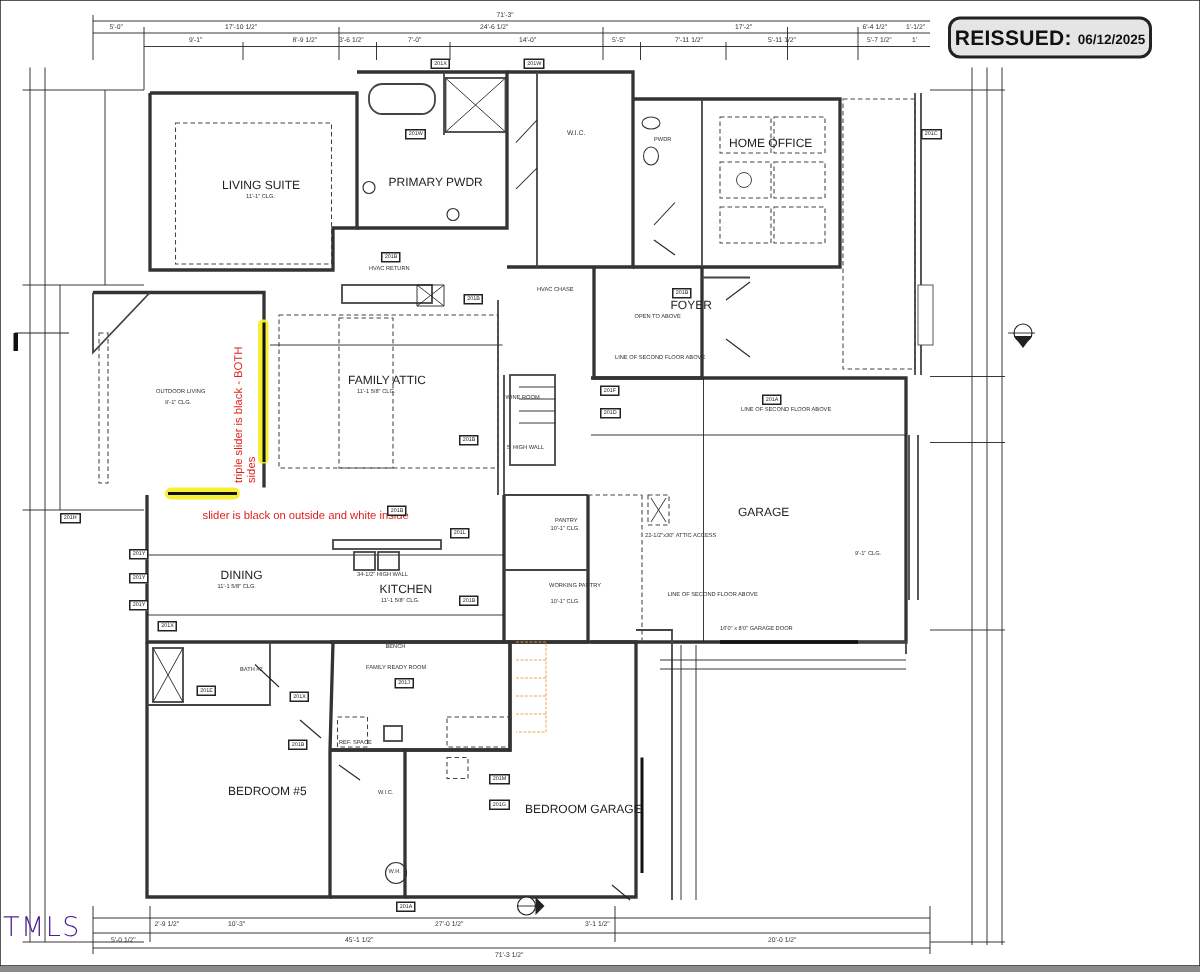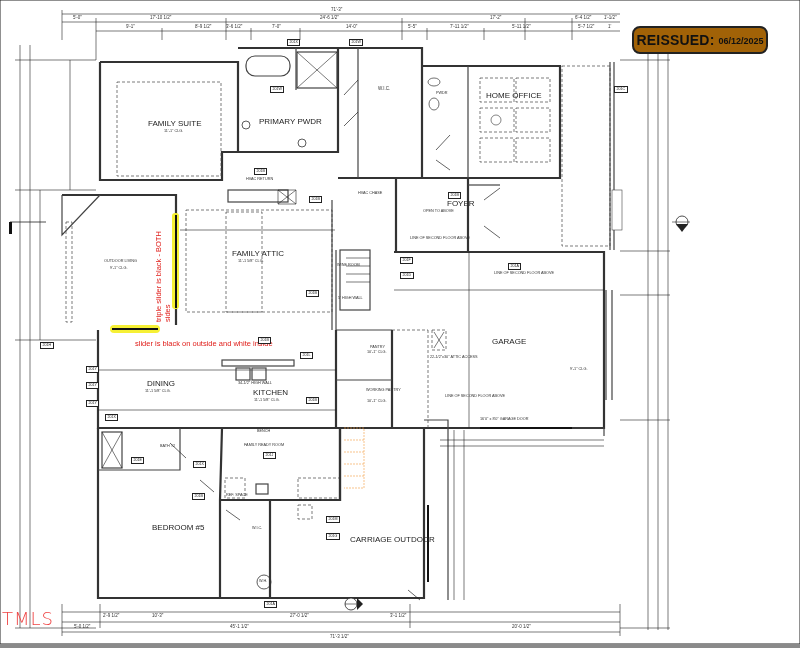--- a/index.html
+++ b/index.html
@@ -1,28 +1,28 @@
 <!DOCTYPE html>
 <html><head>
 <meta charset="utf-8">
 <style>
   html,body{margin:0;padding:0;background:#ffffff;}
   body{width:800px;height:648px;position:relative;overflow:hidden;font-family:"Liberation Sans",sans-serif;color:#222;}
   #plan{position:absolute;left:0;top:0;width:800px;height:648px;}
-  .badge{position:absolute;left:632px;top:26px;width:136px;height:28px;border:2px solid #222;border-radius:8px;background:#a16207;display:flex;align-items:center;justify-content:center;box-sizing:border-box;}
+  .badge{position:absolute;left:632px;top:11px;width:136px;height:28px;border:2px solid #222;border-radius:8px;background:#e5e5e5;display:flex;align-items:center;justify-content:center;box-sizing:border-box;}
   .badge .b1{font-weight:bold;font-size:14px;letter-spacing:0.2px;color:#111;}
   .badge .b2{font-size:9px;color:#111;margin-left:4px;margin-top:2px;font-weight:bold;}
   .lbl{position:absolute;font-size:7.5px;color:#222;white-space:nowrap;text-align:center;line-height:1;}
   .lbl.big{font-size:8px;}
   .lbl.sm{font-size:4.5px;color:#333;}
   .lbl.xs{font-size:3.8px;color:#333;}
   .red{position:absolute;color:#e0201c;font-size:7.5px;line-height:1.2;white-space:nowrap;}
   .redv{position:absolute;color:#e0201c;font-size:7.5px;line-height:1.15;transform:rotate(-90deg);transform-origin:left top;white-space:nowrap;}
   .tag{position:absolute;font-size:3.6px;border:0.8px solid #222;background:#fff;padding:0.5px 1.5px;line-height:1;color:#222;}
-  .mls{position:absolute;left:2px;top:608px;font-size:18px;letter-spacing:1px;color:#ef4444;font-family:"DejaVu Sans",sans-serif;font-weight:300;}
+  .mls{position:absolute;left:2px;top:608px;font-size:18px;letter-spacing:1px;color:#4c1d95;font-family:"DejaVu Sans",sans-serif;font-weight:300;}
   .footer-bar{position:absolute;left:0;top:644px;width:800px;height:4px;background:#8a8a8a;}
 </style>
 </head>
 <body>
 
 <svg id="plan" viewBox="0 0 800 648" xmlns="http://www.w3.org/2000/svg">
   <defs>
     <style>
       .w{fill:none;stroke:#333;stroke-width:2.2}
       .wt{fill:none;stroke:#444;stroke-width:1.2}
@@ -263,21 +263,21 @@
 <span class="lbl sm" style="left:195px;top:25px">8'-9 1/2"</span>
 <span class="lbl sm" style="left:226px;top:25px">3'-6 1/2"</span>
 <span class="lbl sm" style="left:272px;top:25px">7'-0"</span>
 <span class="lbl sm" style="left:346px;top:25px">14'-0"</span>
 <span class="lbl sm" style="left:408px;top:25px">5'-5"</span>
 <span class="lbl sm" style="left:450px;top:25px">7'-11 1/2"</span>
 <span class="lbl sm" style="left:512px;top:25px">5'-11 1/2"</span>
 <span class="lbl sm" style="left:578px;top:25px">5'-7 1/2"</span>
 <span class="lbl sm" style="left:608px;top:25px">1'</span>
 
-<span class="lbl big" style="left:148px;top:120px">FAMILY SUITE</span>
+<span class="lbl big" style="left:148px;top:120px">LIVING SUITE</span>
 <span class="lbl xs" style="left:164px;top:130px">11'-1" CLG.</span>
 <span class="lbl big" style="left:259px;top:118px">PRIMARY PWDR</span>
 <span class="lbl sm" style="left:378px;top:87px">W.I.C.</span>
 <span class="lbl xs" style="left:436px;top:92px">PWDR</span>
 <span class="lbl big" style="left:486px;top:92px">HOME OFFICE</span>
 <span class="lbl big" style="left:447px;top:200px">FOYER</span>
 <span class="lbl xs" style="left:423px;top:210px">OPEN TO ABOVE</span>
 <span class="lbl xs" style="left:104px;top:260px">OUTDOOR LIVING</span>
 <span class="lbl xs" style="left:110px;top:267px">9'-1" CLG.</span>
 <span class="lbl big" style="left:232px;top:250px">FAMILY ATTIC</span>
@@ -290,21 +290,21 @@
 <span class="lbl big" style="left:253px;top:389px">KITCHEN</span>
 <span class="lbl xs" style="left:254px;top:399px">11'-1 5/8" CLG.</span>
 <span class="lbl xs" style="left:370px;top:346px">PANTRY</span>
 <span class="lbl xs" style="left:367px;top:351px">10'-1" CLG.</span>
 <span class="lbl xs" style="left:366px;top:389px">WORKING PANTRY</span>
 <span class="lbl xs" style="left:367px;top:400px">10'-1" CLG.</span>
 <span class="lbl xs" style="left:160px;top:445px">BATH #2</span>
 <span class="lbl xs" style="left:244px;top:444px">FAMILY READY ROOM</span>
 <span class="lbl big" style="left:152px;top:524px">BEDROOM #5</span>
 <span class="lbl xs" style="left:252px;top:527px">W.I.C.</span>
-<span class="lbl big" style="left:350px;top:536px">CARRIAGE OUTDOOR</span>
+<span class="lbl big" style="left:350px;top:536px">BEDROOM GARAGE</span>
 
 <div class="red" style="left:135px;top:339px;width:160px;white-space:normal">
   <span>slider is black on outside and white inside</span>
 </div>
 <div class="redv" style="left:155px;top:322px">
   <div>triple slider is black - BOTH</div>
   <div>sides</div>
 </div>
 
 <span class="lbl xs" style="left:410px;top:237px">LINE OF SECOND FLOOR ABOVE</span>

